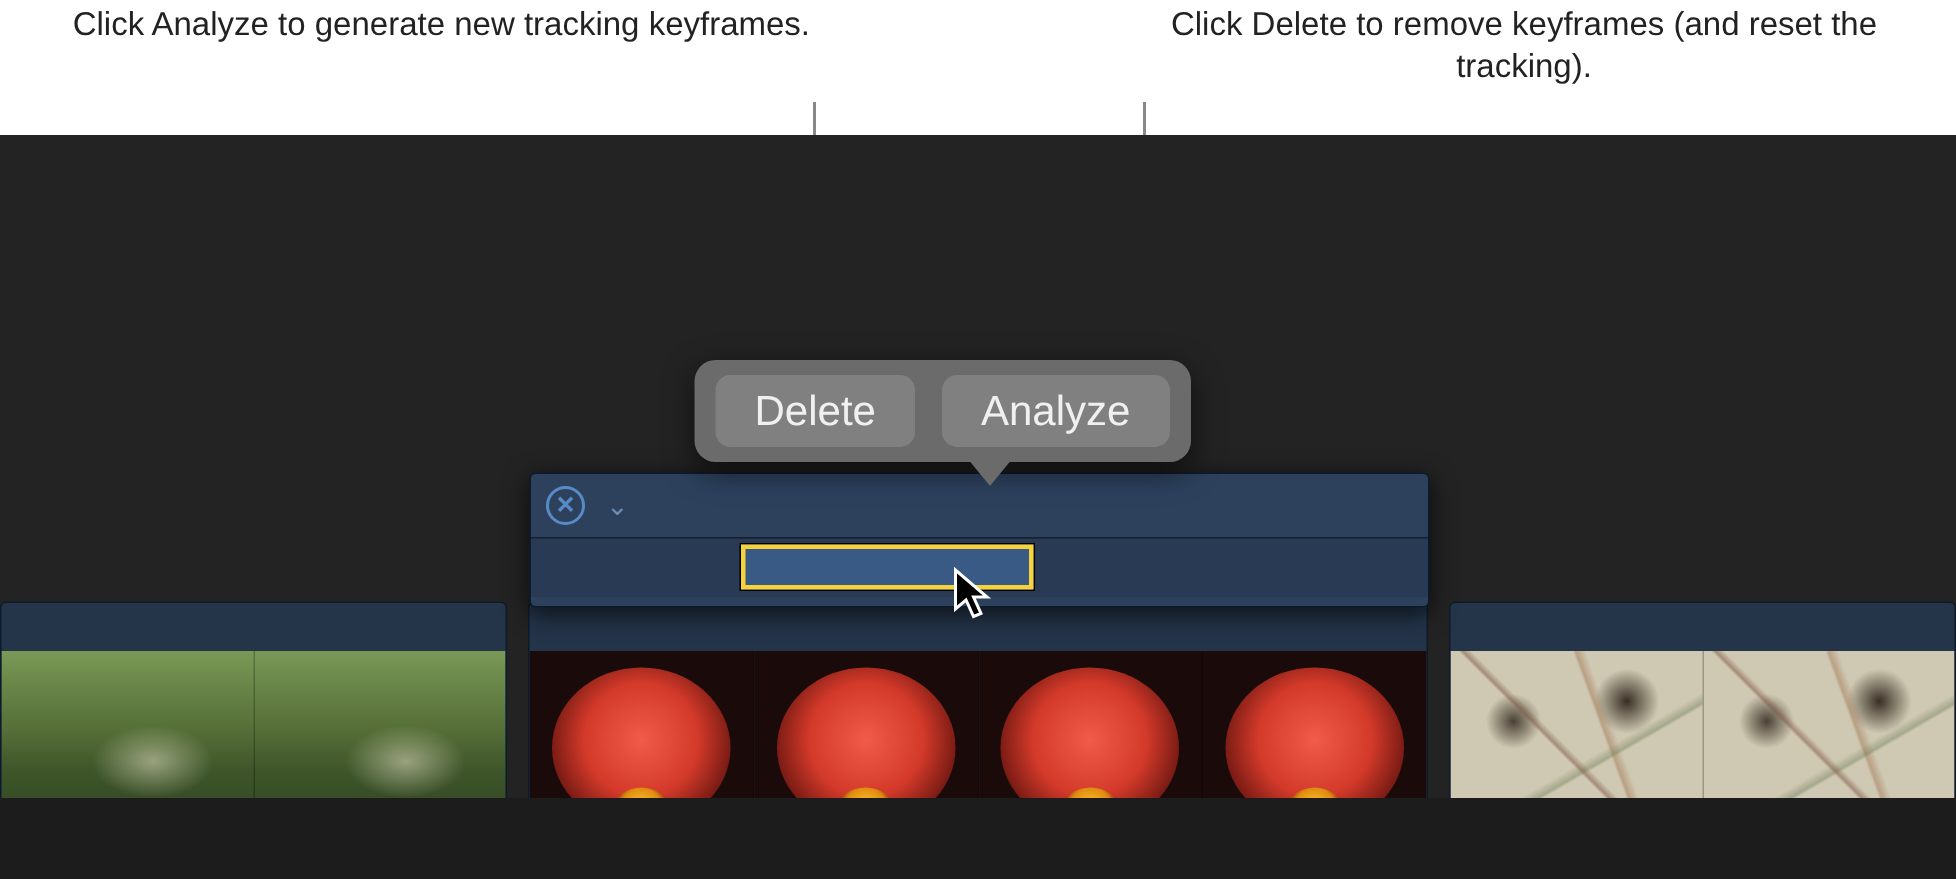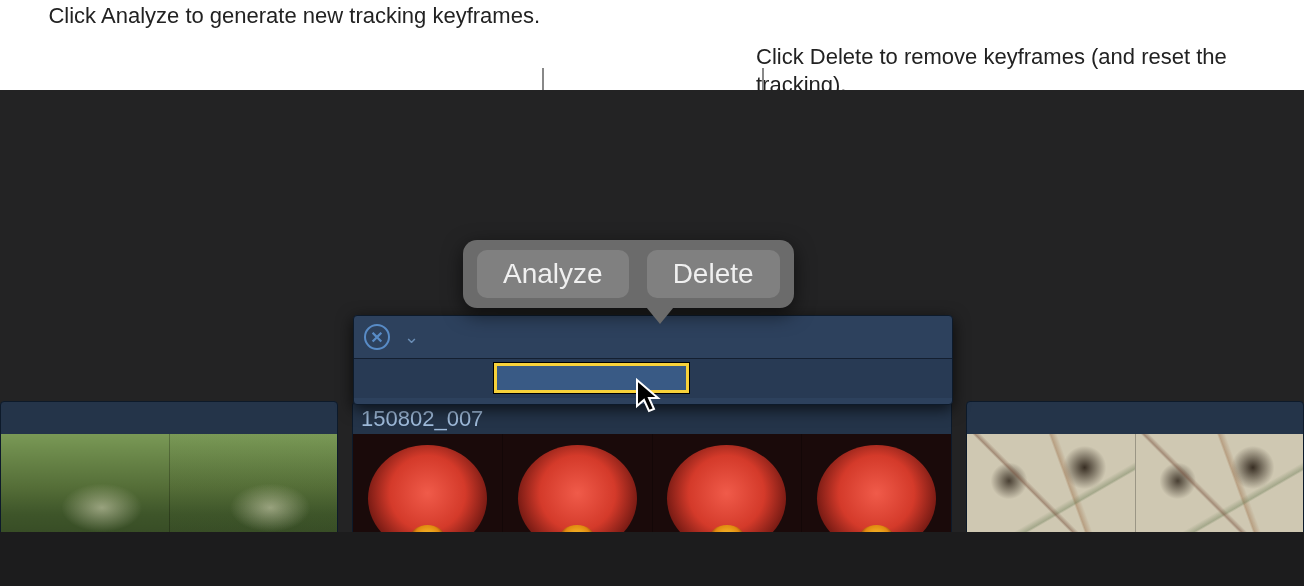--- a/index.html
+++ b/index.html
@@ -22,22 +22,21 @@
     .callout-left {
       position: absolute;
       left: 0; top: 2px;
       width: 540px;
       text-align: right;
     }
     .callout-right {
       position: absolute;
       left: 756px; top: 2px;
       width: 520px;
-      text-align: left;
-      margin-top: 41px;
+      text-align: center;
     }
     .leader {
       position: absolute;
       width: 2px;
       background: #888;
     }
     .leader-l { left: 542px; top: 68px; height: 118px; }
     .leader-r { left: 762px; top: 68px; height: 118px; }
 
     .stage {
@@ -238,22 +237,22 @@
 <div class="callouts">
   <div class="callout-left">Click Analyze to generate new tracking keyframes.</div>
   <div class="callout-right">Click Delete to remove keyframes (and reset the tracking).</div>
   <div class="leader leader-l"></div>
   <div class="leader leader-r"></div>
 </div>
 
 <div class="stage">
 
   <div class="popover">
+    <button class="pop-btn">Delete</button>
     <button class="pop-btn">Analyze</button>
-    <button class="pop-btn">Delete</button>
   </div>
   <div class="pop-tail"></div>
 
   <div class="tracking-editor">
     <div class="te-header">
       <span class="te-close">✕</span>
       <span class="te-chev">⌄</span>
     </div>
     <div class="te-track">
       <div class="te-selection"></div>
@@ -274,21 +273,20 @@
         <div class="thumb green"></div>
       </div>
       <div class="waveform">
         <svg viewBox="0 0 340 42" preserveAspectRatio="none">
           <path d="M0,30 C20,24 40,34 60,28 C80,22 100,33 120,27 C140,25 160,32 180,29 C200,24 220,34 240,28 C260,26 280,33 300,28 C320,25 340,31 340,30 L340,42 L0,42 Z"></path>
         </svg>
       </div>
     </div>
 
     <div class="clip clip-2">
-      <span class="clip-label">150802_007</span>
       <div class="thumb-strip">
         <div class="thumb lantern"></div>
         <div class="thumb lantern"></div>
         <div class="thumb lantern"></div>
         <div class="thumb lantern"></div>
       </div>
       <div class="waveform">
         <svg viewBox="0 0 600 42" preserveAspectRatio="none">
           <path d="M0,30 C30,22 60,34 90,27 C120,23 150,33 180,28 C210,25 240,32 270,29 C300,23 330,34 360,28 C390,26 420,33 450,28 C480,24 510,31 540,29 C570,26 600,32 600,30 L600,42 L0,42 Z"></path>
         </svg>

